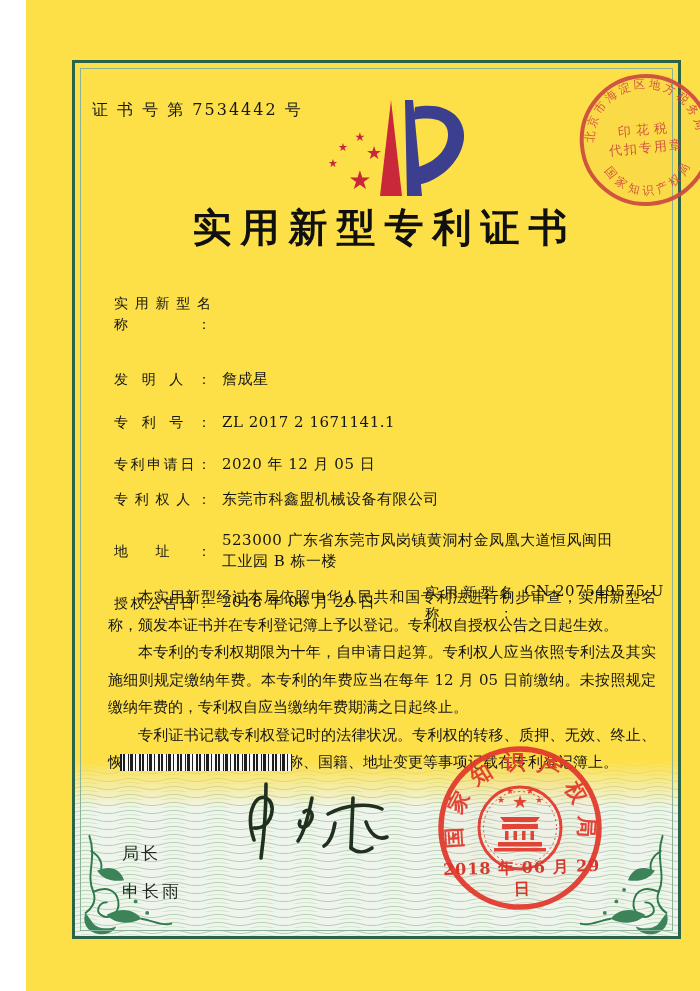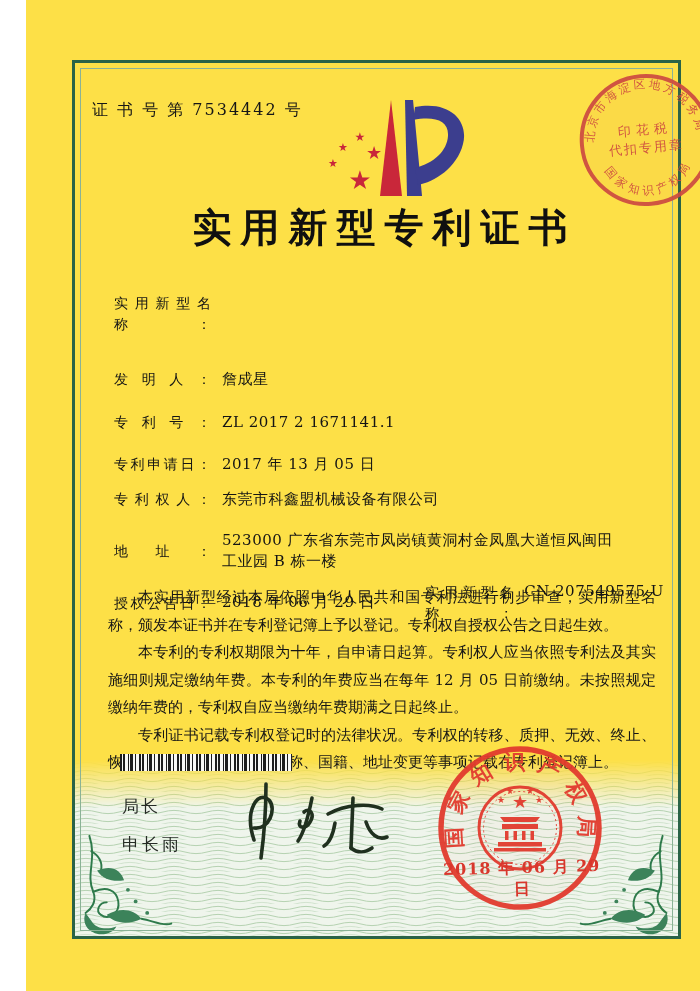--- a/index.html
+++ b/index.html
@@ -31,21 +31,21 @@
   .f-value .line{display:block;}
   .mt-a{margin-top:33px}.mt-b{margin-top:21px}.mt-c{margin-top:20px}.mt-d{margin-top:13px}.mt-e{margin-top:20px}.mt-f{margin-top:9px}
   .grant-no-group{display:flex;margin-left:50px;}
   .grant-no-group .f-label{width:88px;}
   
   .body-text{position:absolute;left:82px;right:70px;top:584px;font-size:15px;line-height:27.5px;text-align:justify;color:#151515;z-index:4;}
   .body-text p{margin:0;text-indent:2em;}
   
   .barcode{position:absolute;left:94px;top:754px;width:172px;height:17px;z-index:4;
     background:repeating-linear-gradient(90deg,#1d1d1d 0 2px,#f8f8f6 2px 3px,#1d1d1d 3px 5px,#f8f8f6 5px 8px,#1d1d1d 8px 9px,#f8f8f6 9px 10px,#1d1d1d 10px 13px,#f8f8f6 13px 15px,#1d1d1d 15px 16px,#f8f8f6 16px 19px);}
-  .officials{position:absolute;left:96px;top:795px;z-index:4;color:#262b26;}
+  .officials{position:absolute;left:96px;top:842px;z-index:4;color:#262b26;}
   .off-title{font-size:17px;letter-spacing:2px;}
   .off-name{margin-top:15px;font-size:17px;letter-spacing:3px;}
   .signature{position:absolute;left:198px;top:778px;width:175px;height:88px;z-index:4;}
   .seal{position:absolute;left:408px;top:742px;width:172px;height:172px;z-index:5;opacity:.95;}
   .seal-date{position:absolute;left:412px;top:858px;width:168px;text-align:center;z-index:6;
     color:#d8372c;font-size:16px;font-weight:600;letter-spacing:1px;transform:rotate(-1.5deg);}
   .footer{position:absolute;left:0;right:0;top:897px;text-align:center;font-size:13px;letter-spacing:2px;color:#3a3a3a;z-index:4;}
   svg text{font-family:"DejaVu Serif","Liberation Serif",serif;}
 </style>
 </head>
@@ -142,21 +142,21 @@
     <div class="f-row mt-a">
       <span class="f-label">发明人：</span>
       <span class="f-value">詹成星</span>
     </div>
     <div class="f-row mt-b">
       <span class="f-label">专利号：</span>
       <span class="f-value">ZL 2017 2 1671141.1</span>
     </div>
     <div class="f-row mt-c">
       <span class="f-label">专利申请日：</span>
-      <span class="f-value">2017 年 13 月 05 日</span>
+      <span class="f-value">2020 年 12 月 05 日</span>
     </div>
     <div class="f-row mt-d">
       <span class="f-label">专利权人：</span>
       <span class="f-value">东莞市科鑫盟机械设备有限公司</span>
     </div>
     <div class="f-row mt-e">
       <span class="f-label">地址：</span>
       <span class="f-value">
         <span class="line">523000 广东省东莞市凤岗镇黄洞村金凤凰大道恒风闽田</span>
         <span class="line">工业园 B 栋一楼</span>

